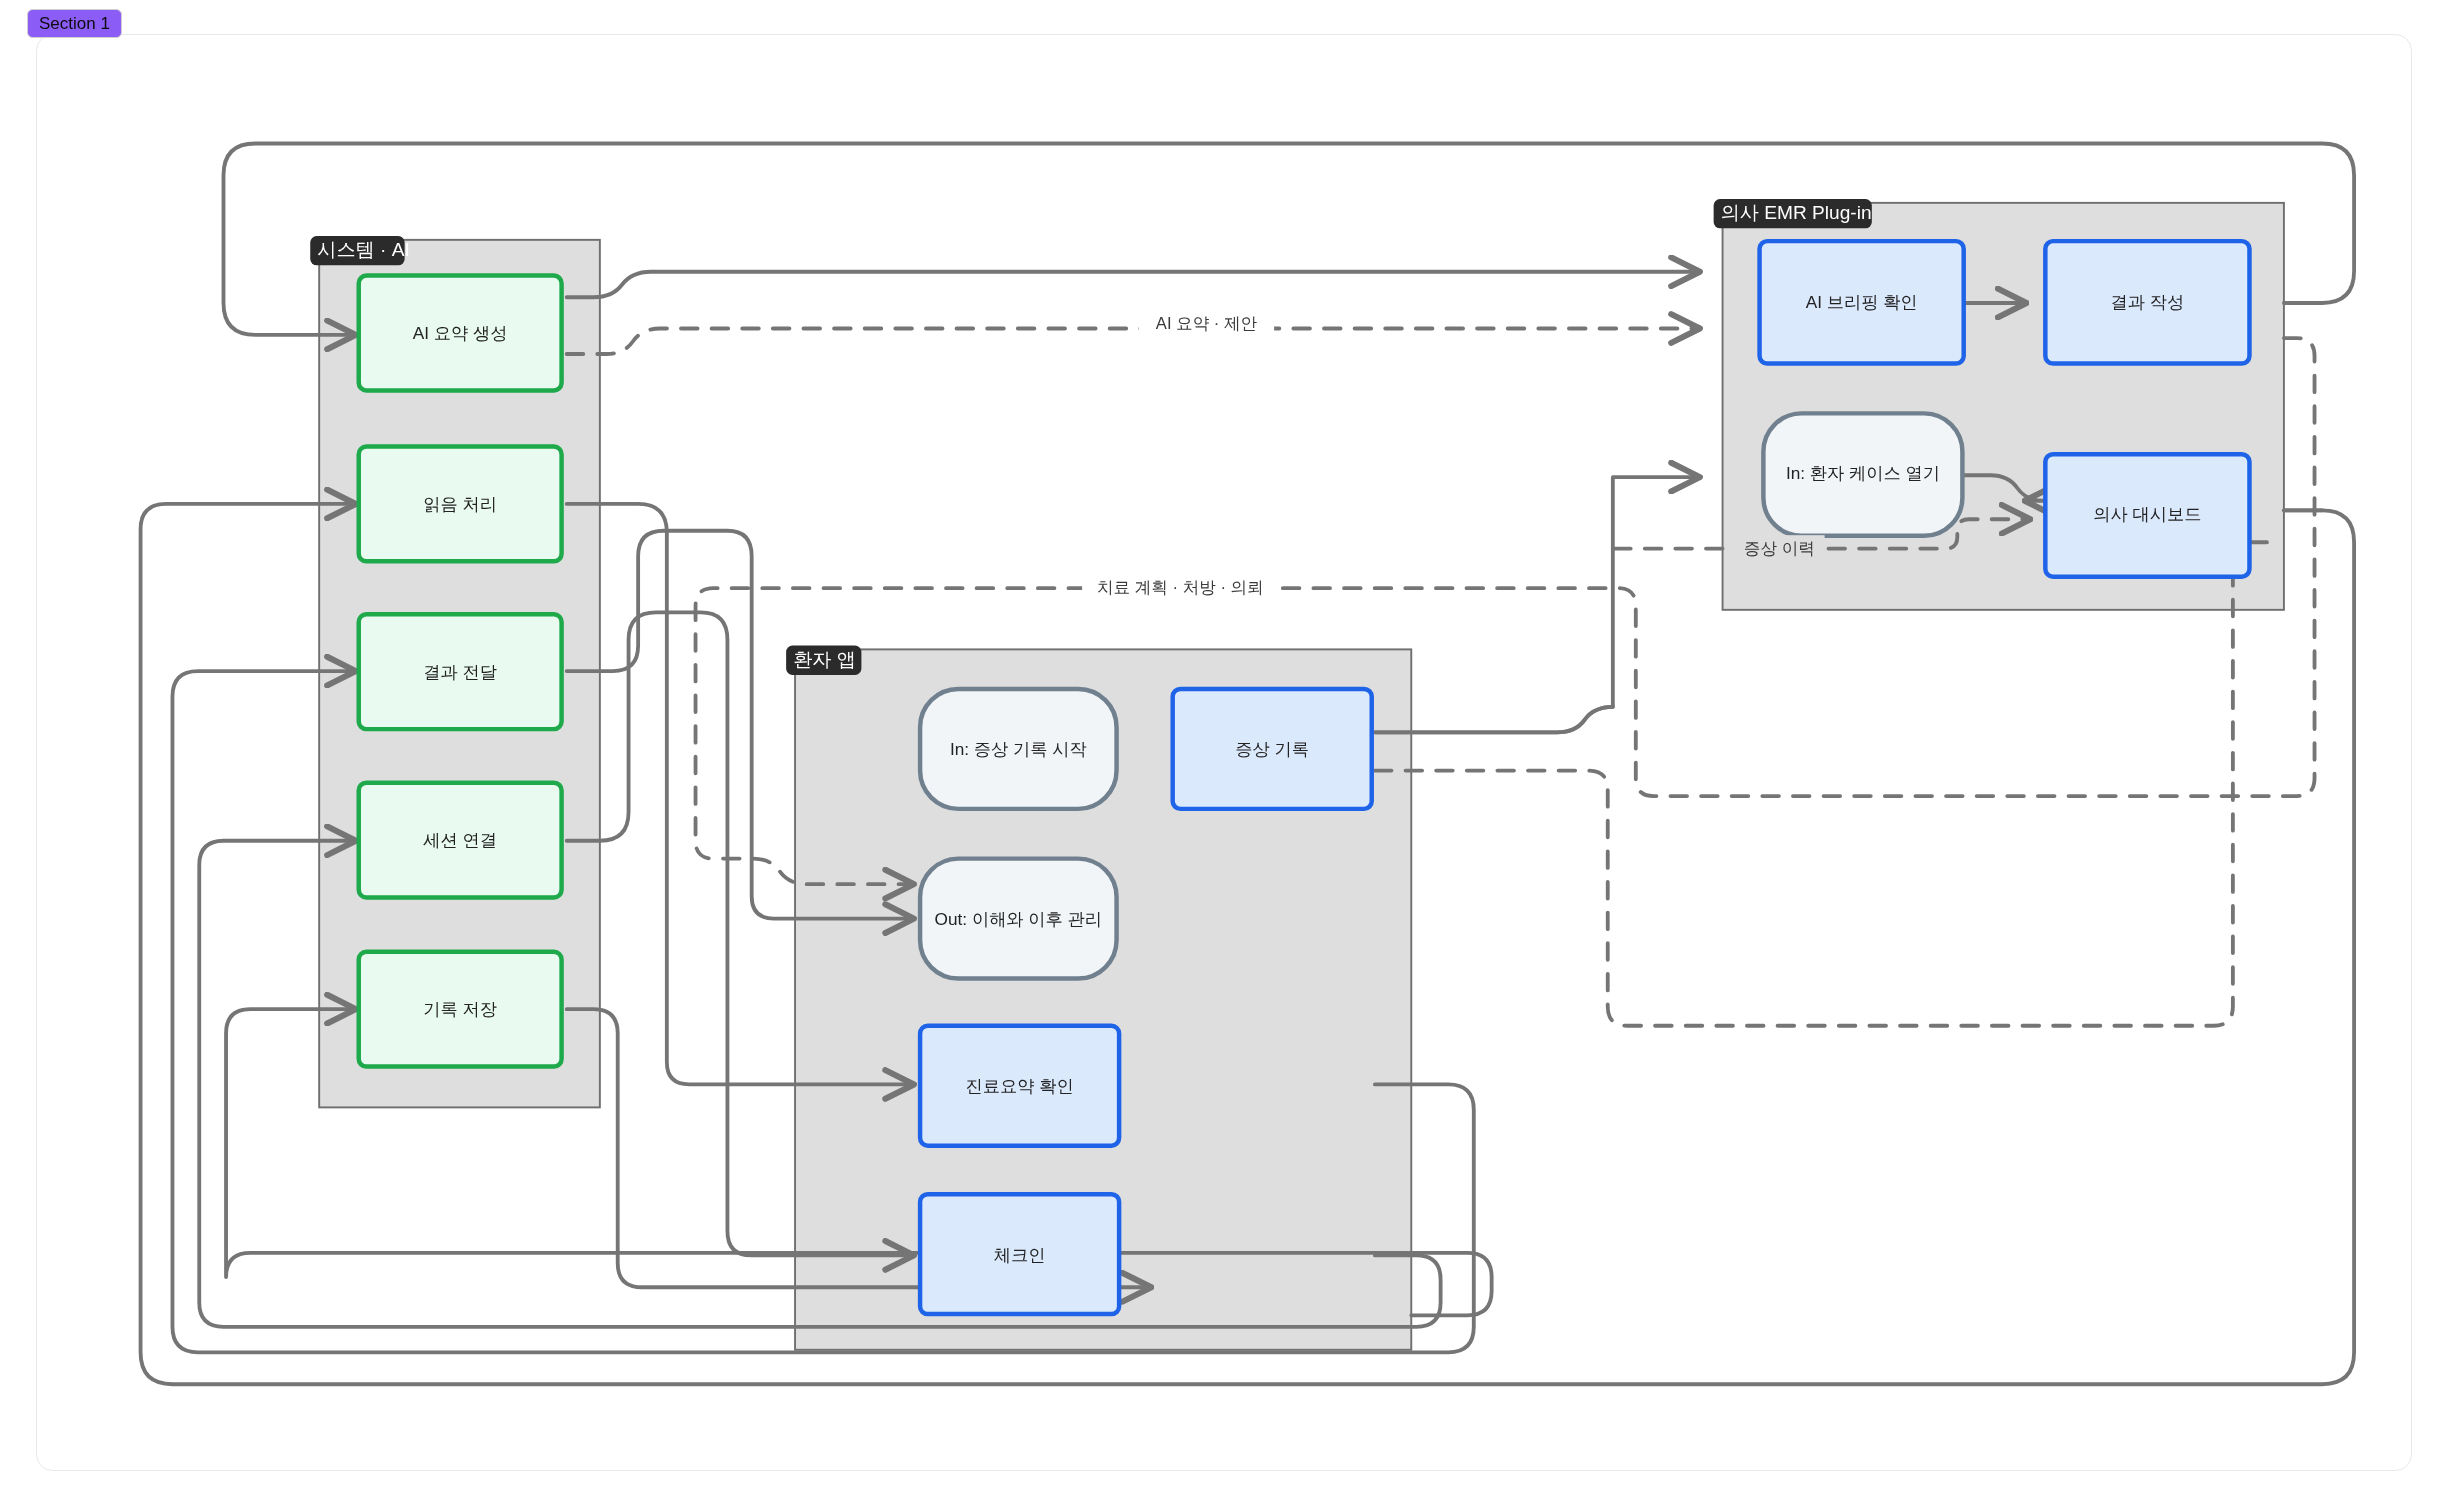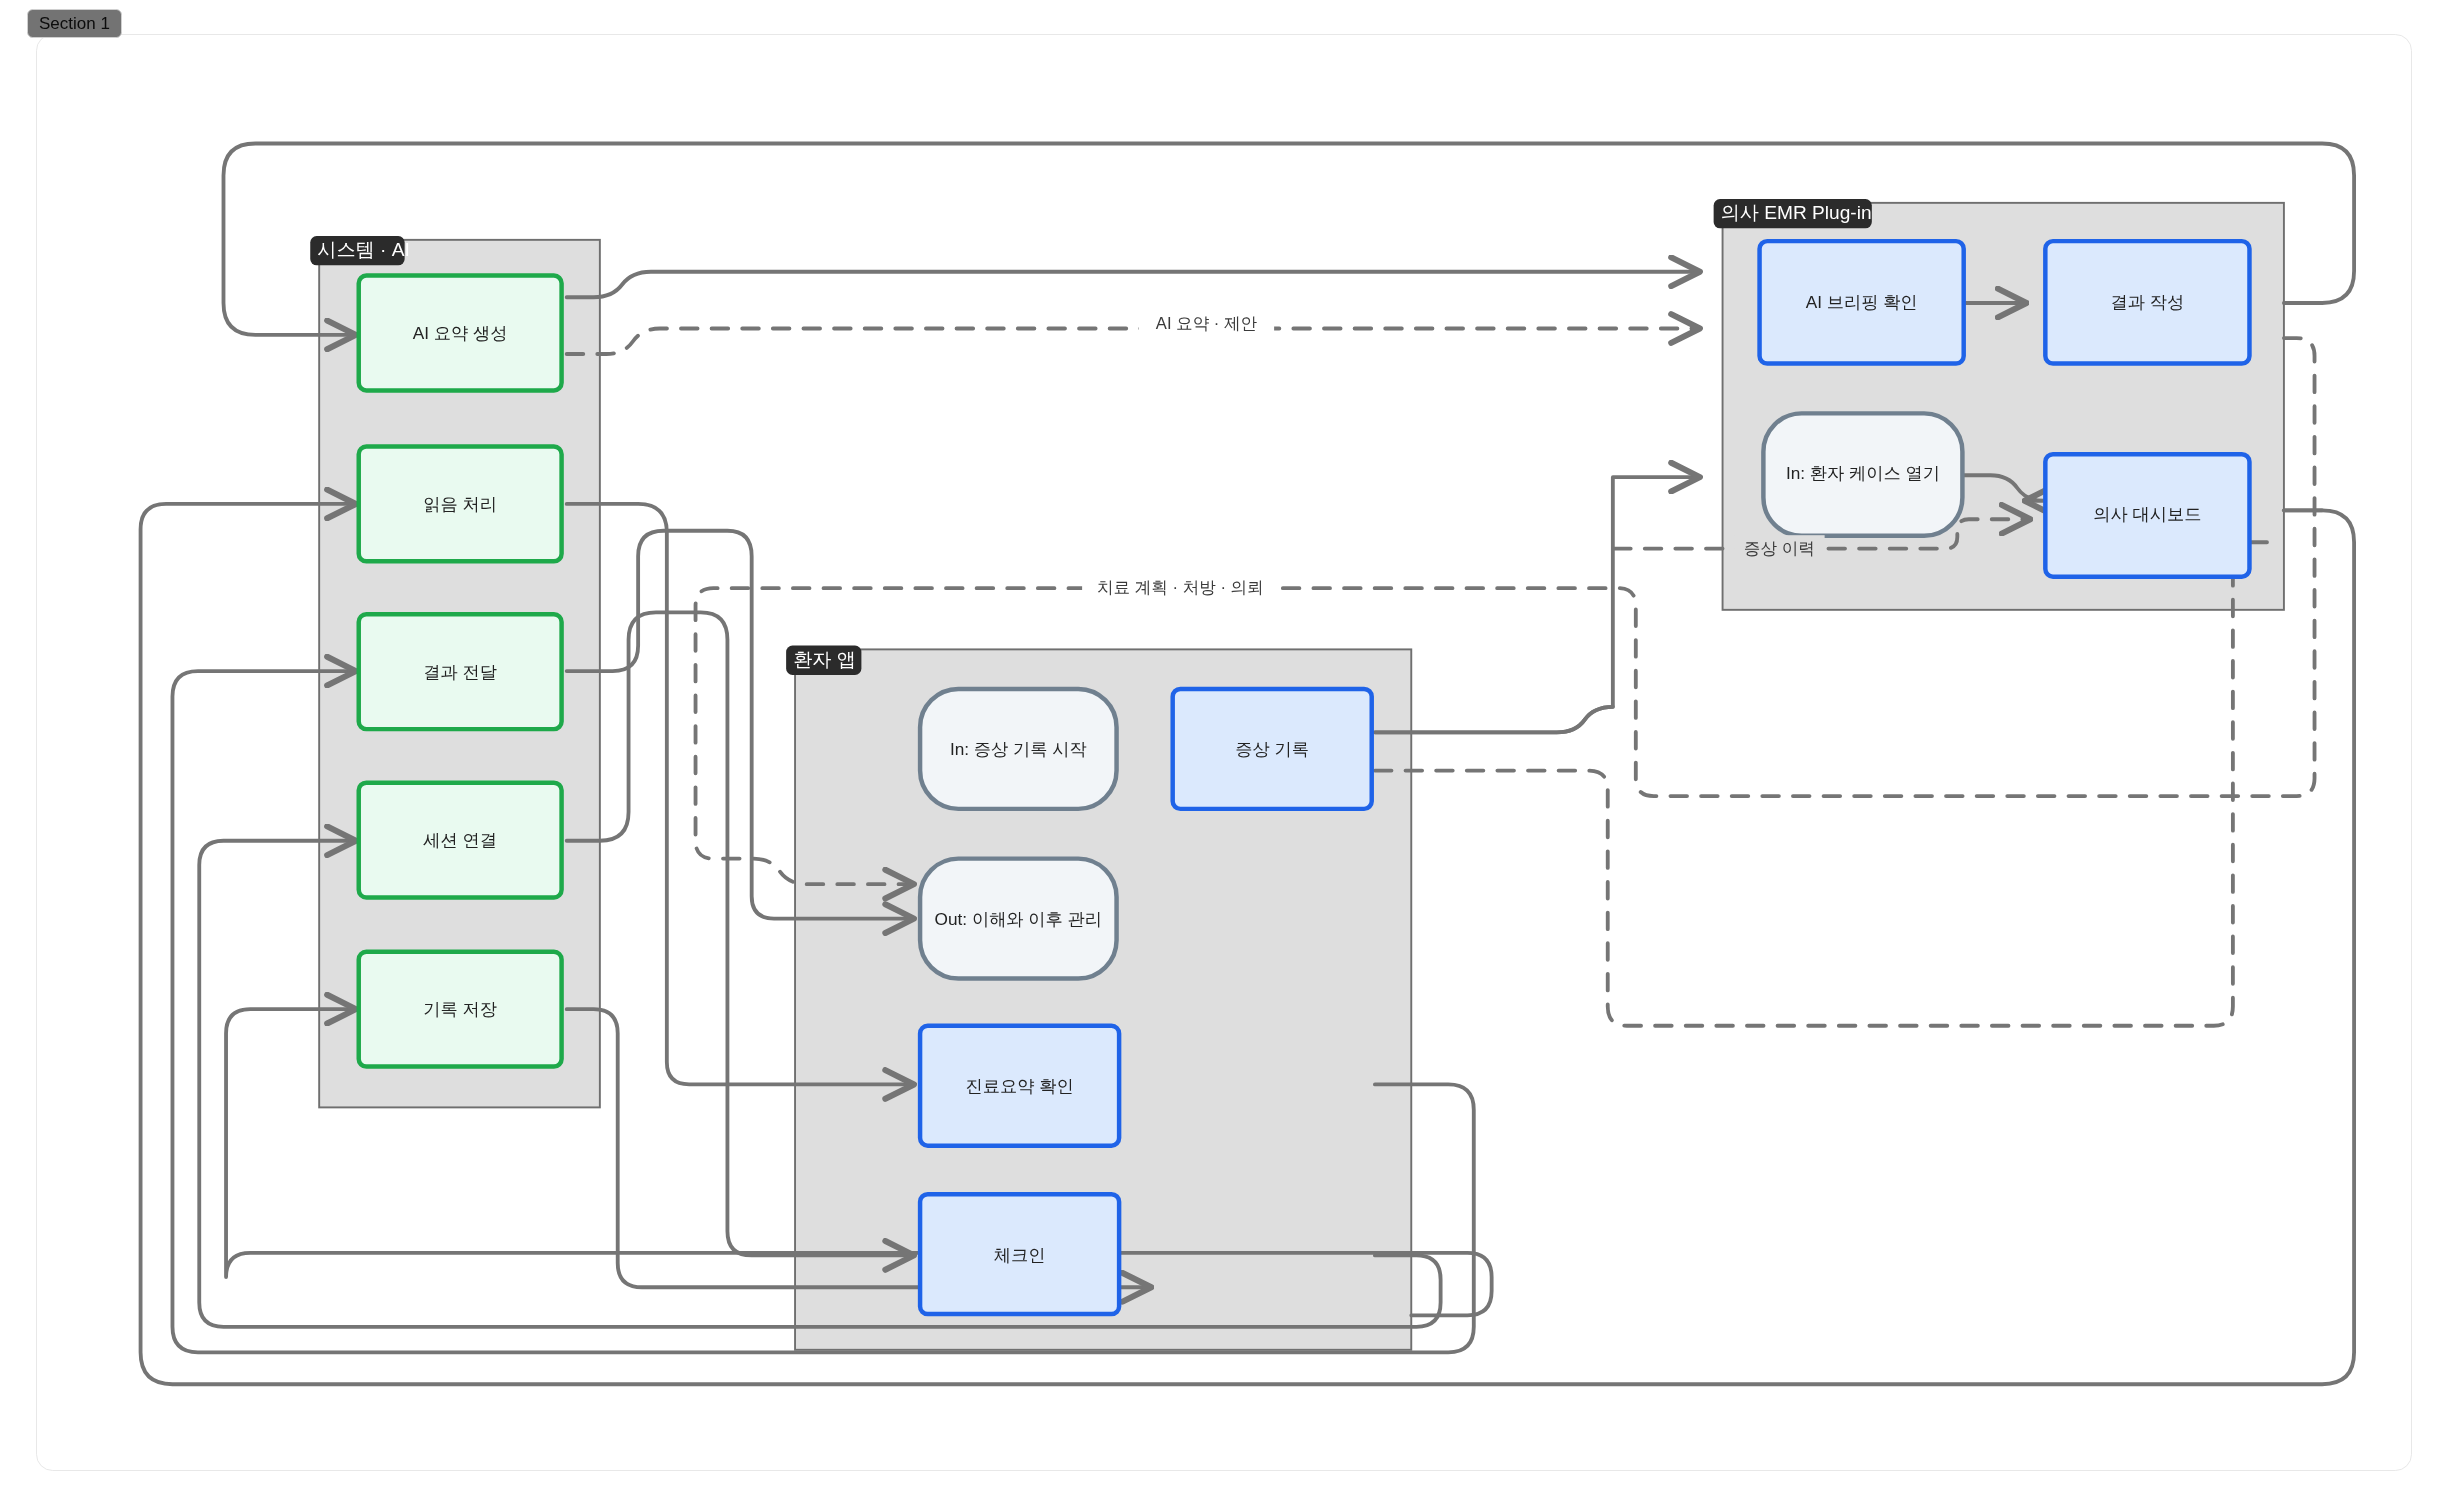--- a/index.html
+++ b/index.html
@@ -2,21 +2,21 @@
 <html style="font-size:10.2px"><head>
 <meta charset="utf-8">
 <style>
   html,body{margin:0;padding:0;background:#ffffff;}
   body{font-family:"Liberation Sans","DejaVu Sans",sans-serif;}
   #page{position:relative;width:2450px;height:1508px;background:#ffffff;overflow:hidden;}
 
   
   .section-tab{
     position:absolute;left:27px;top:9px;
-    background:#737373;border:0.6px solid #d0d0d0;border-radius:5.7px;
+    background:#8b5cf6;border:0.6px solid #d0d0d0;border-radius:5.7px;
     padding:4.5px 11px 5.7px 11px;font-size:17px;color:#0c0c0c;line-height:1;
     z-index:6;white-space:nowrap;text-align:right;
   }
   .canvas-frame{
     position:absolute;left:36px;top:34px;width:2376px;height:1437px;
     border:1.9px solid #e8e8e8;border-radius:16.6px;background:#fff;box-sizing:border-box;
   }
 
   
   svg#flow{position:absolute;left:0;top:0;width:2450px;height:1508px;z-index:2;}

